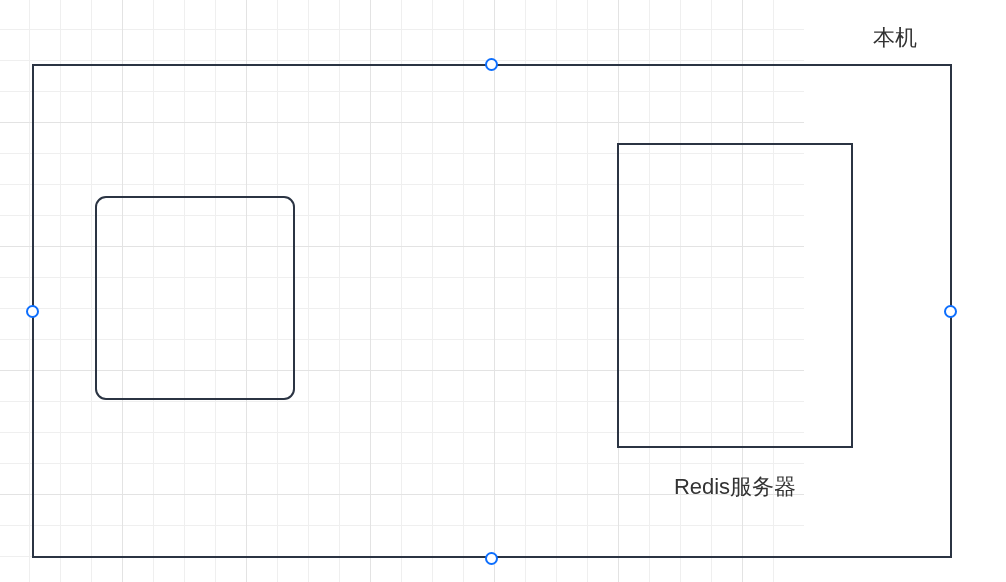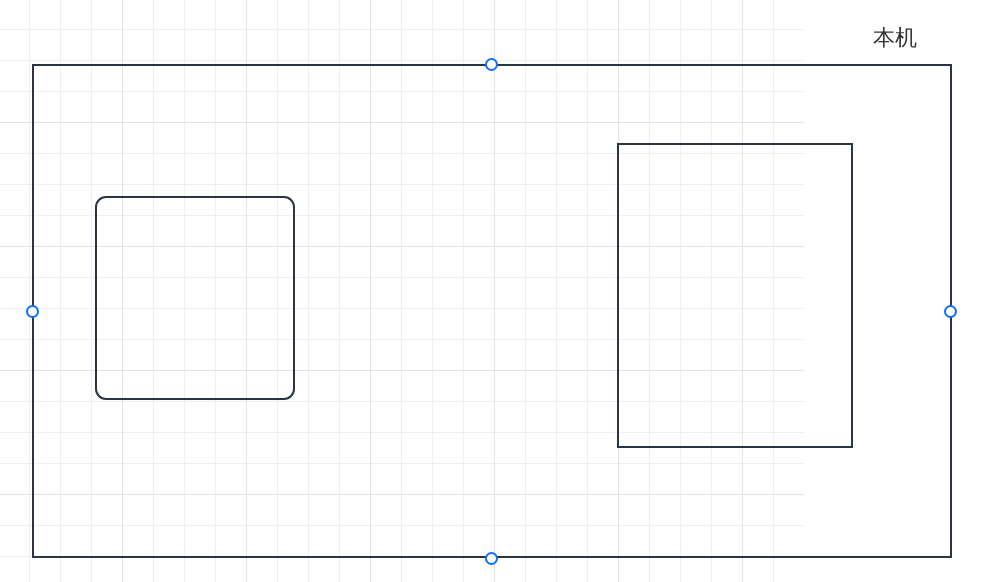--- a/index.html
+++ b/index.html
@@ -85,20 +85,21 @@
 
   <div class="shape" style="left:32px; top:64px; width:920px; height:494px;"></div>
 
   <div class="label" style="left:873px; top:27px;">本机</div>
 
   <div class="shape rounded" style="left:95px; top:196px; width:200px; height:204px;"></div>
 
 
   <div class="shape" style="left:617px; top:143px; width:236px; height:305px;"></div>
 
+  <div class="label centered" style="left:617px; top:476px; width:236px;">Redis服务器</div>
 
   <div class="handle" style="left:485px; top:58px;"></div>
 
   <div class="handle" style="left:26px; top:305px;"></div>
 
   <div class="handle" style="left:944px; top:305px;"></div>
 
   <div class="handle" style="left:485px; top:552px;"></div>
 
 </div>

